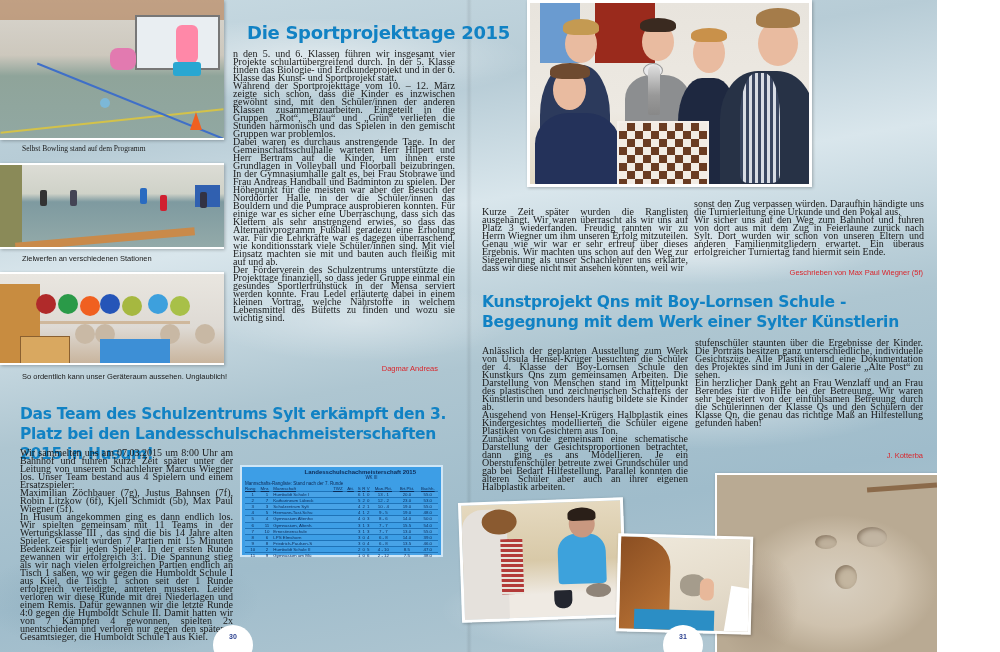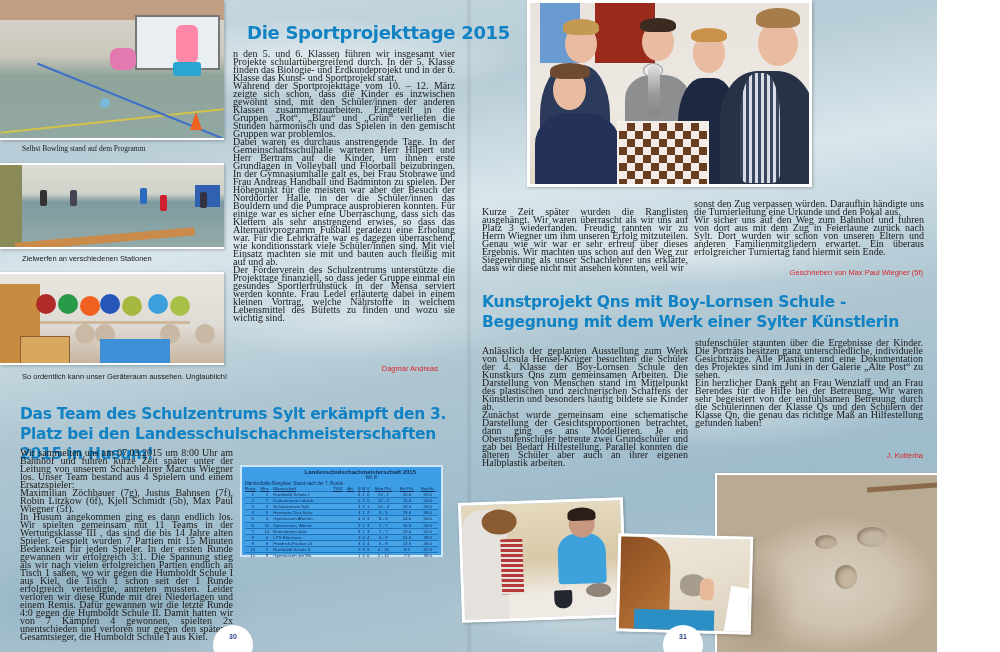--- a/index.html
+++ b/index.html
@@ -380,20 +380,21 @@
   <div class="body-text" style="left:482px; top:208px; width:206px;">Kurze Zeit später wurden die Ranglisten ausgehängt. Wir waren überrascht als wir uns auf Platz 3 wiederfanden. Freudig rannten wir zu Herrn Wiegner um ihm unseren Erfolg mitzuteilen. Genau wie wir war er sehr erfreut über dieses Ergebnis. Wir machten uns schon auf den Weg zur Siegerehrung als unser Schachlehrer uns erklärte, dass wir diese nicht mit ansehen könnten, weil wir</div>
   <div class="body-text" style="left:694px; top:200px; width:230px;">
     <p>sonst den Zug verpassen würden. Daraufhin händigte uns die Turnierleitung eine Urkunde und den Pokal aus.</p>
     <p>Wir sicher uns auf den Weg zum Bahnhof und fuhren von dort aus mit dem Zug in Feierlaune zurück nach Sylt. Dort wurden wir schon von unseren Eltern und anderen Familienmitgliedern erwartet. Ein überaus erfolgreicher Turniertag fand hiermit sein Ende.</p>
   </div>
   <div class="author" style="left:720px; top:268px; width:203px;">Geschrieben von Max Paul Wiegner (5f)</div>
 
   <div class="h-title" style="left:482px; top:292px; width:450px; font-size:15.5px; line-height:20px;">Kunstprojekt Qns mit Boy-Lornsen Schule - Begegnung mit dem Werk einer Sylter Künstlerin</div>
   <div class="body-text" style="left:482px; top:339px; width:206px;margin-top:8px;">
     <p>Anlässlich der geplanten Ausstellung zum Werk von Ursula Hensel-Krüger besuchten die Schüler der 4. Klasse der Boy-Lornsen Schule den Kunstkurs Qns zum gemeinsamen Arbeiten. Die Darstellung von Menschen stand im Mittelpunkt des plastischen und zeichnerischen Schaffens der Künstlerin und besonders häufig bildete sie Kinder ab.</p>
+    <p>Ausgehend von Hensel-Krügers Halbplastik eines Kindergesichtes modellierten die Schüler eigene Plastiken von Gesichtern aus Ton.</p>
     <p>Zunächst wurde gemeinsam eine schematische Darstellung der Gesichtsproportionen betrachtet, dann ging es ans Modellieren. Je ein Oberstufenschüler betreute zwei Grundschüler und gab bei Bedarf Hilfestellung. Parallel konnten die älteren Schüler aber auch an ihrer eigenen Halbplastik arbeiten.</p>
   </div>
   <div class="body-text" style="left:695px; top:339px; width:228px;">
     <p>stufenschüler staunten über die Ergebnisse der Kinder. Die Porträts besitzen ganz unterschiedliche, individuelle Gesichtszüge. Alle Plastiken und eine Dokumentation des Projektes sind im Juni in der Galerie „Alte Post“ zu sehen.</p>
     <p>Ein herzlicher Dank geht an Frau Wenzlaff und an Frau Berendes für die Hilfe bei der Betreuung. Wir waren sehr begeistert von der einfühlsamen Betreuung durch die Schülerinnen der Klasse Qs und den Schülern der Klasse Qn, die genau das richtige Maß an Hilfestellung gefunden haben!</p>
   </div>
   <div class="author" style="left:800px; top:451px; width:123px;">J. Kotterba</div>
 
   <div class="photo p-face">
     <div class="shade"></div>

